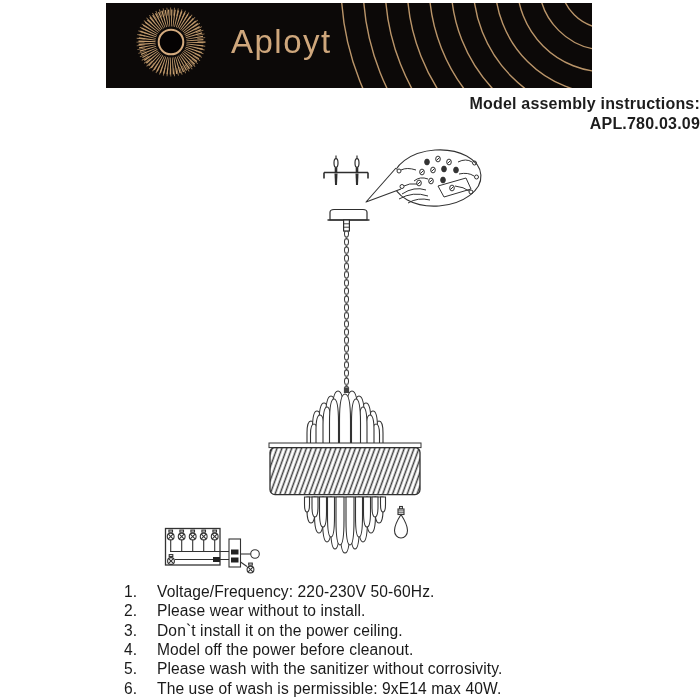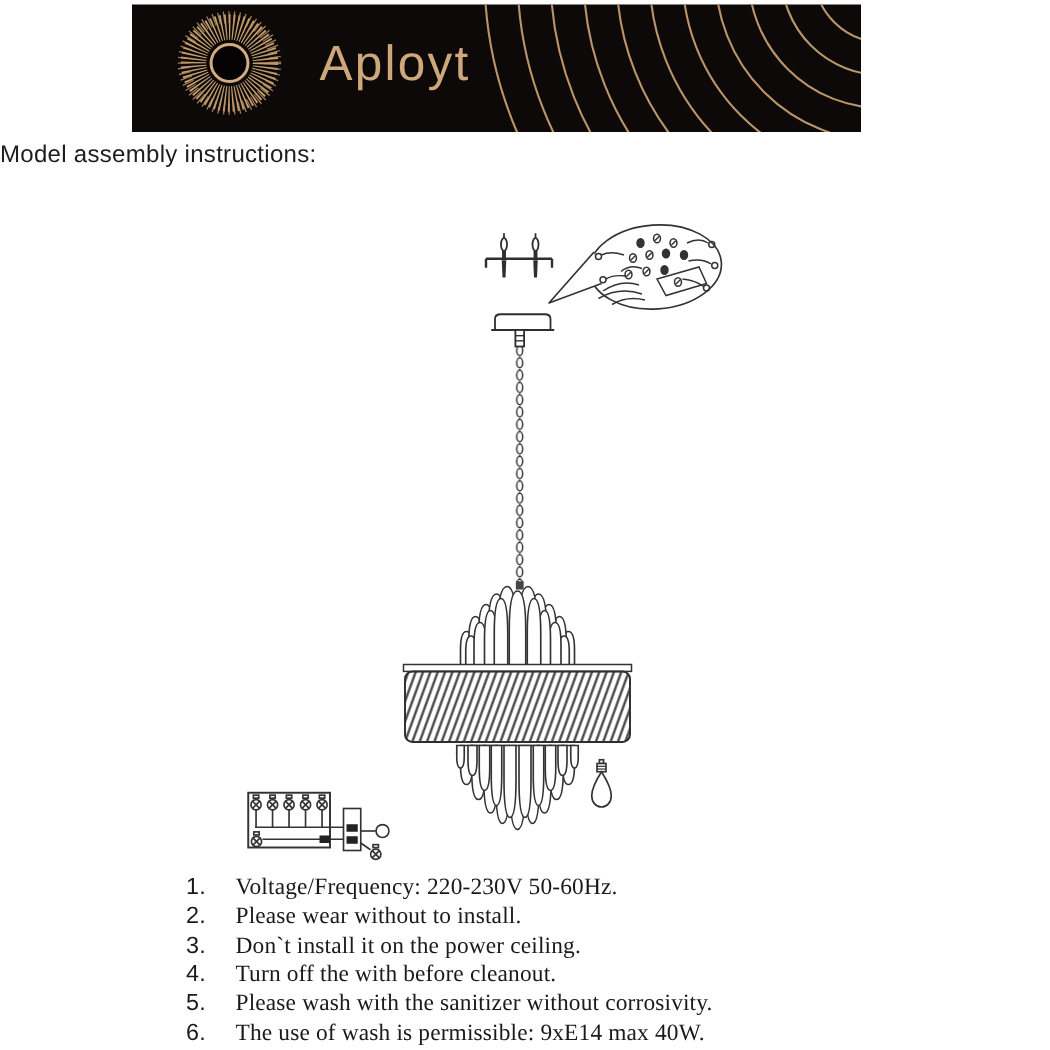--- a/index.html
+++ b/index.html
@@ -1,33 +1,33 @@
 <!DOCTYPE html>
 <html><head>
 <meta charset="utf-8">
 <style>
   html,body{margin:0;padding:0;background:#fff;}
   .page{position:relative;width:700px;height:700px;background:#ffffff;overflow:hidden;
         font-family:"Liberation Sans",sans-serif;}
   
-  .banner{position:absolute;left:88px;top:3px;width:486px;height:85px;background:#0c0908;overflow:hidden;}
+  .banner{position:absolute;left:106px;top:3px;width:486px;height:85px;background:#0c0908;overflow:hidden;}
   .banner svg{position:absolute;left:0;top:0;}
   .brand{position:absolute;left:125px;top:22px;font-size:33px;font-weight:300;color:#cfa77c;
          letter-spacing:1.5px;line-height:1;}
   
-  .title{position:absolute;left:0;top:94px;width:700px;text-align:left;color:#1d1d1d;
-         font-size:16px;line-height:19.5px;font-weight:400;letter-spacing:.2px;}
+  .title{position:absolute;left:0;top:94px;width:700px;text-align:right;color:#1d1d1d;
+         font-size:16px;line-height:19.5px;font-weight:700;letter-spacing:.2px;}
   
   .diagram{position:absolute;left:0;top:0;width:700px;height:700px;}
   
   .instructions{position:absolute;left:121px;top:582px;width:478px;color:#1a1a1a;
                 font-size:15.6px;line-height:19.35px;letter-spacing:.1px;}
   .instructions .row{display:flex;}
   .instructions .num{flex:none;width:33px;padding-left:3px;}
-  .instructions .txt{flex:1;font-family:Liberation Serif, serif;}
+  .instructions .txt{flex:1;}
 </style>
 </head>
 <body>
 
 <div class="page">
 
   <div class="banner">
     <svg width="486" height="85" viewBox="0 0 486 85">
       <g transform="translate(65,39)">
         <circle r="11" fill="#050303"></circle>
@@ -47,20 +47,21 @@
           <path d="M 279 -20 A 221 221 0 0 0 500 201"></path>
           <path d="M 257 -20 A 243 243 0 0 0 500 223"></path>
           <path d="M 235 -20 A 265 265 0 0 0 500 245"></path>
         </g>
     </svg>
     <div class="brand">Aployt</div>
   </div>
 
   <div class="title">
     <div>Model assembly instructions:</div>
+    <div>APL.780.03.09</div>
   </div>
 
   <svg class="diagram" viewBox="0 0 700 700">
     <defs>
       <pattern id="chainPat" width="7" height="8.2" patternUnits="userSpaceOnUse">
         <ellipse cx="3.5" cy="4.1" rx="2" ry="3.3" fill="none" stroke="#333" stroke-width="1"></ellipse>
         <line x1="3.5" y1="0" x2="3.5" y2="1.1" stroke="#333" stroke-width="1"></line>
       </pattern>
       <pattern id="drumHatch" width="4.6" height="60" patternUnits="userSpaceOnUse" patternTransform="rotate(20 345 470)">
         <line x1="2.3" y1="-5" x2="2.3" y2="65" stroke="#3e3e3e" stroke-width="1.5"></line>
@@ -259,21 +260,21 @@
     <div class="row">
       <span class="num">2.</span>
       <span class="txt">Please wear without to install.</span>
     </div>
     <div class="row">
       <span class="num">3.</span>
       <span class="txt">Don`t install it on the power ceiling.</span>
     </div>
     <div class="row">
       <span class="num">4.</span>
-      <span class="txt">Turn off the with before cleanout.</span>
+      <span class="txt">Model off the power before cleanout.</span>
     </div>
     <div class="row">
       <span class="num">5.</span>
       <span class="txt">Please wash with the sanitizer without corrosivity.</span>
     </div>
     <div class="row">
       <span class="num">6.</span>
       <span class="txt">The use of wash is permissible: 9xE14 max 40W.</span>
     </div>
   </div>

